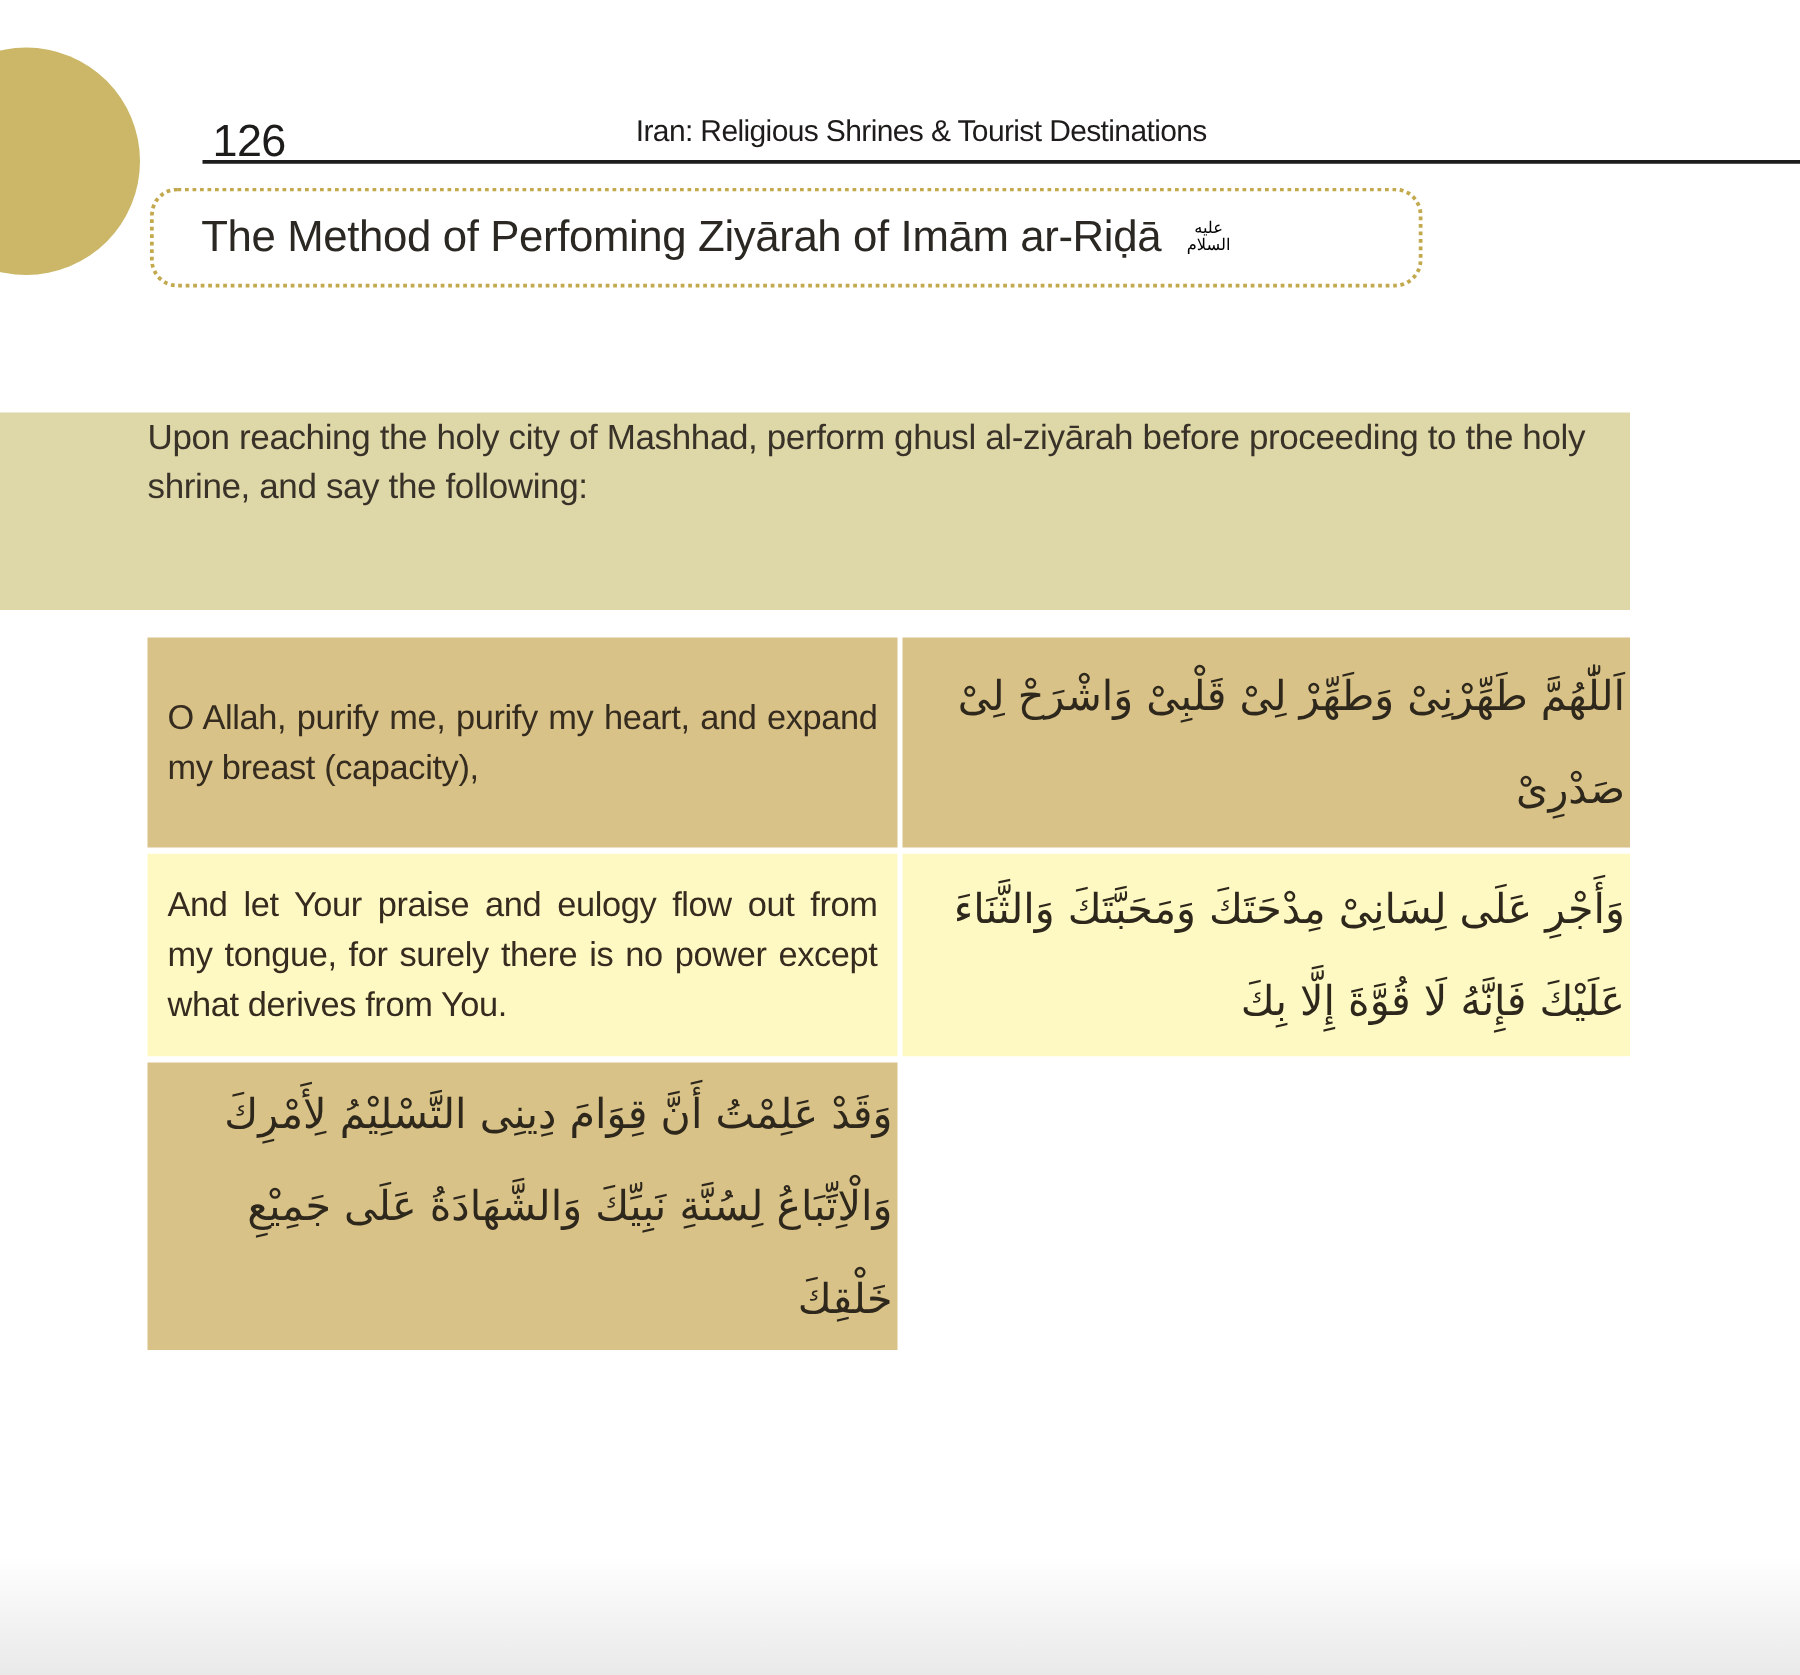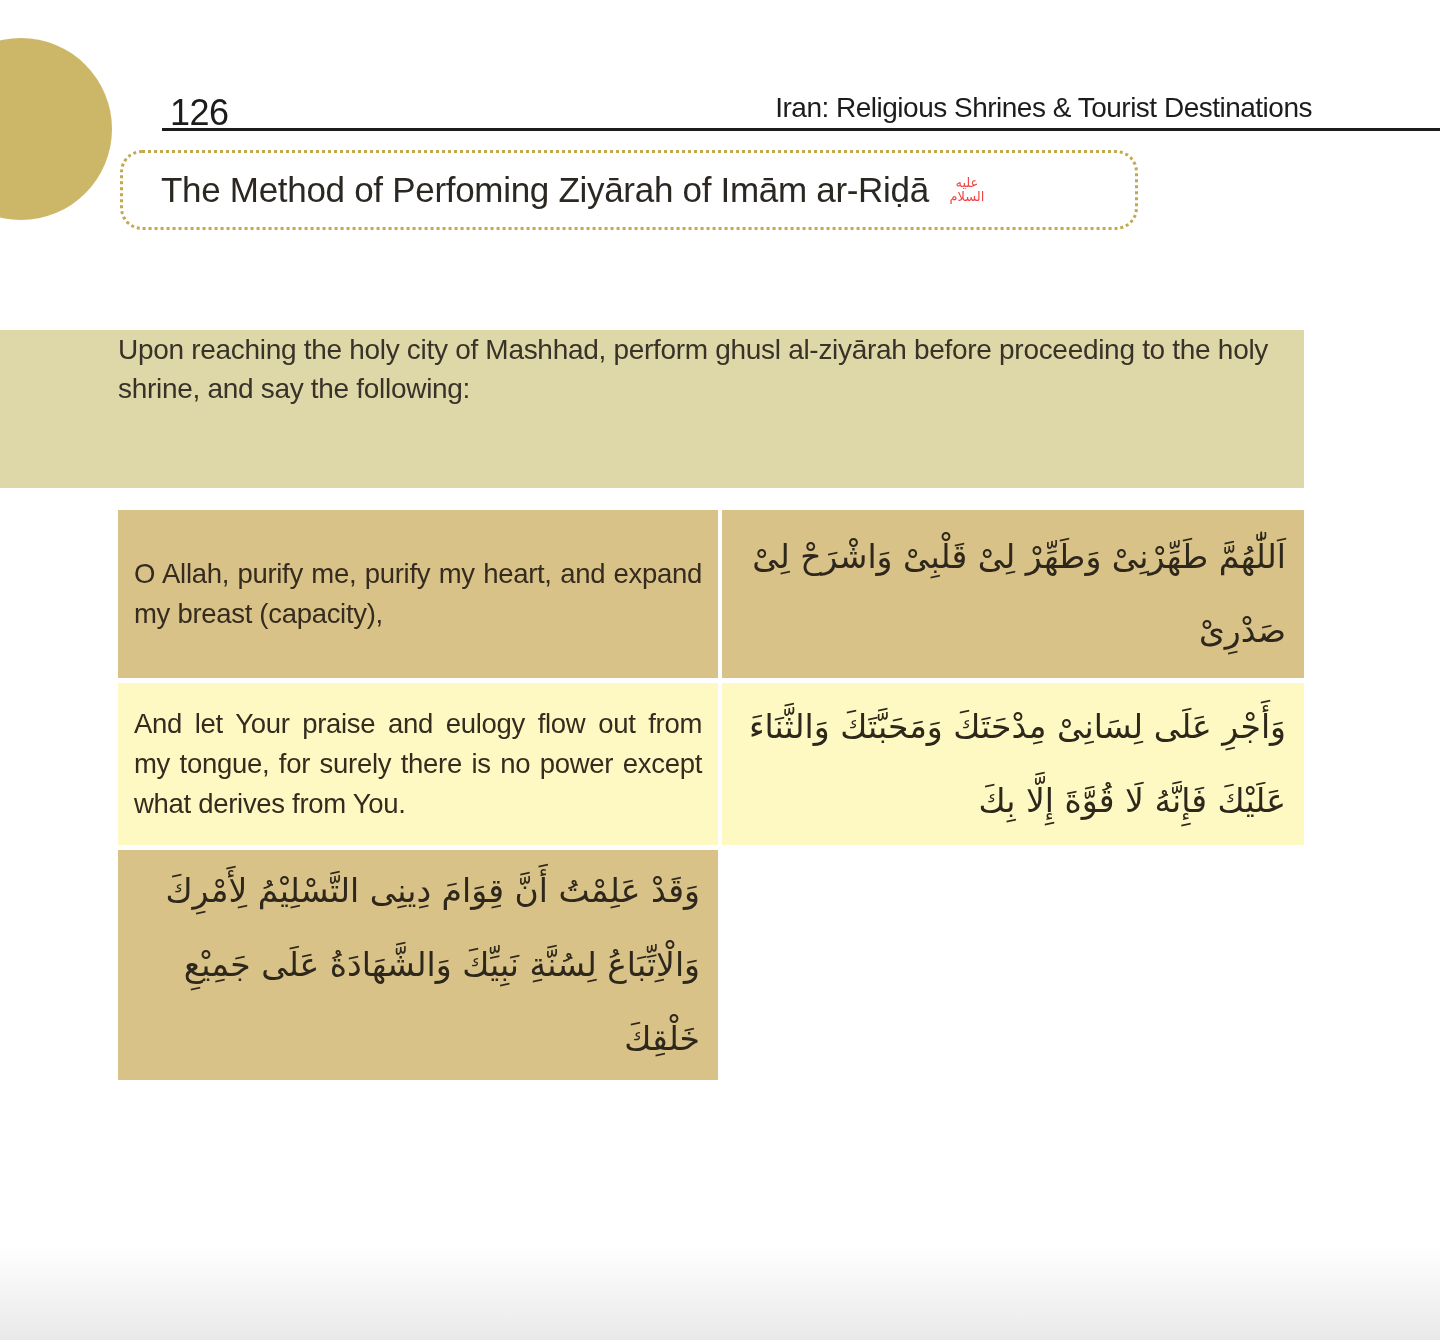--- a/index.html
+++ b/index.html
@@ -25,22 +25,22 @@
     left:162px;top:90px;
     width:1278px;
     height:40px;
   }
   .page-number{
     position:absolute;left:8px;top:2px;
     font-size:36px;letter-spacing:-0.5px;color:#1e1c1a;
   }
   .book-title{
     position:absolute;left:0;top:2px;width:1150px;
-    text-align:right;
-    font-size:28px;letter-spacing:-0.5px;color:#1e1c1a;
+    text-align:center;
+    font-size:24px;letter-spacing:-0.5px;color:#1e1c1a;
   }
   .head-rule{
     position:absolute;
     left:162px;top:128px;
     width:1278px;height:3px;
     background:#1c1c1c;
   }
   
   .section-title-box{
     position:absolute;
@@ -57,21 +57,21 @@
     font-size:35px;font-weight:400;color:#2b2823;
     letter-spacing:-0.3px;
   }
   .honorific{
     display:inline-block;
     width:52px;
     margin-left:12px;
     font-family:"DejaVu Sans", sans-serif;
     font-size:13px;line-height:1.05;
     text-align:center;
-    color:#ef4444;
+    color:#000000;
     vertical-align:middle;
   }
   
   .intro-banner{
     position:absolute;
     left:0;top:330px;
     width:1304px;height:158px;
     background:#ded7a8;
     box-sizing:border-box;
     display:flex;
@@ -94,21 +94,21 @@
     grid-template-rows:168px 162px 230px 163px;
     column-gap:4px;
     row-gap:5px;
   }
   .cell{
     display:flex;align-items:center;
     box-sizing:border-box;
   }
   .cell.en{padding:8px 16px;}
   .cell.ar{
-    padding:4px 18px;
+    padding:4px 4px;
     direction:rtl;
     justify-content:flex-end;
   }
   .row-dark{background:#d8c288;}
   .row-light{background:#fef9c3;}
   .cell.en p{
     margin:0;width:100%;
     font-size:27.5px;line-height:1.45;
     letter-spacing:-0.3px;
     text-align:justify;

